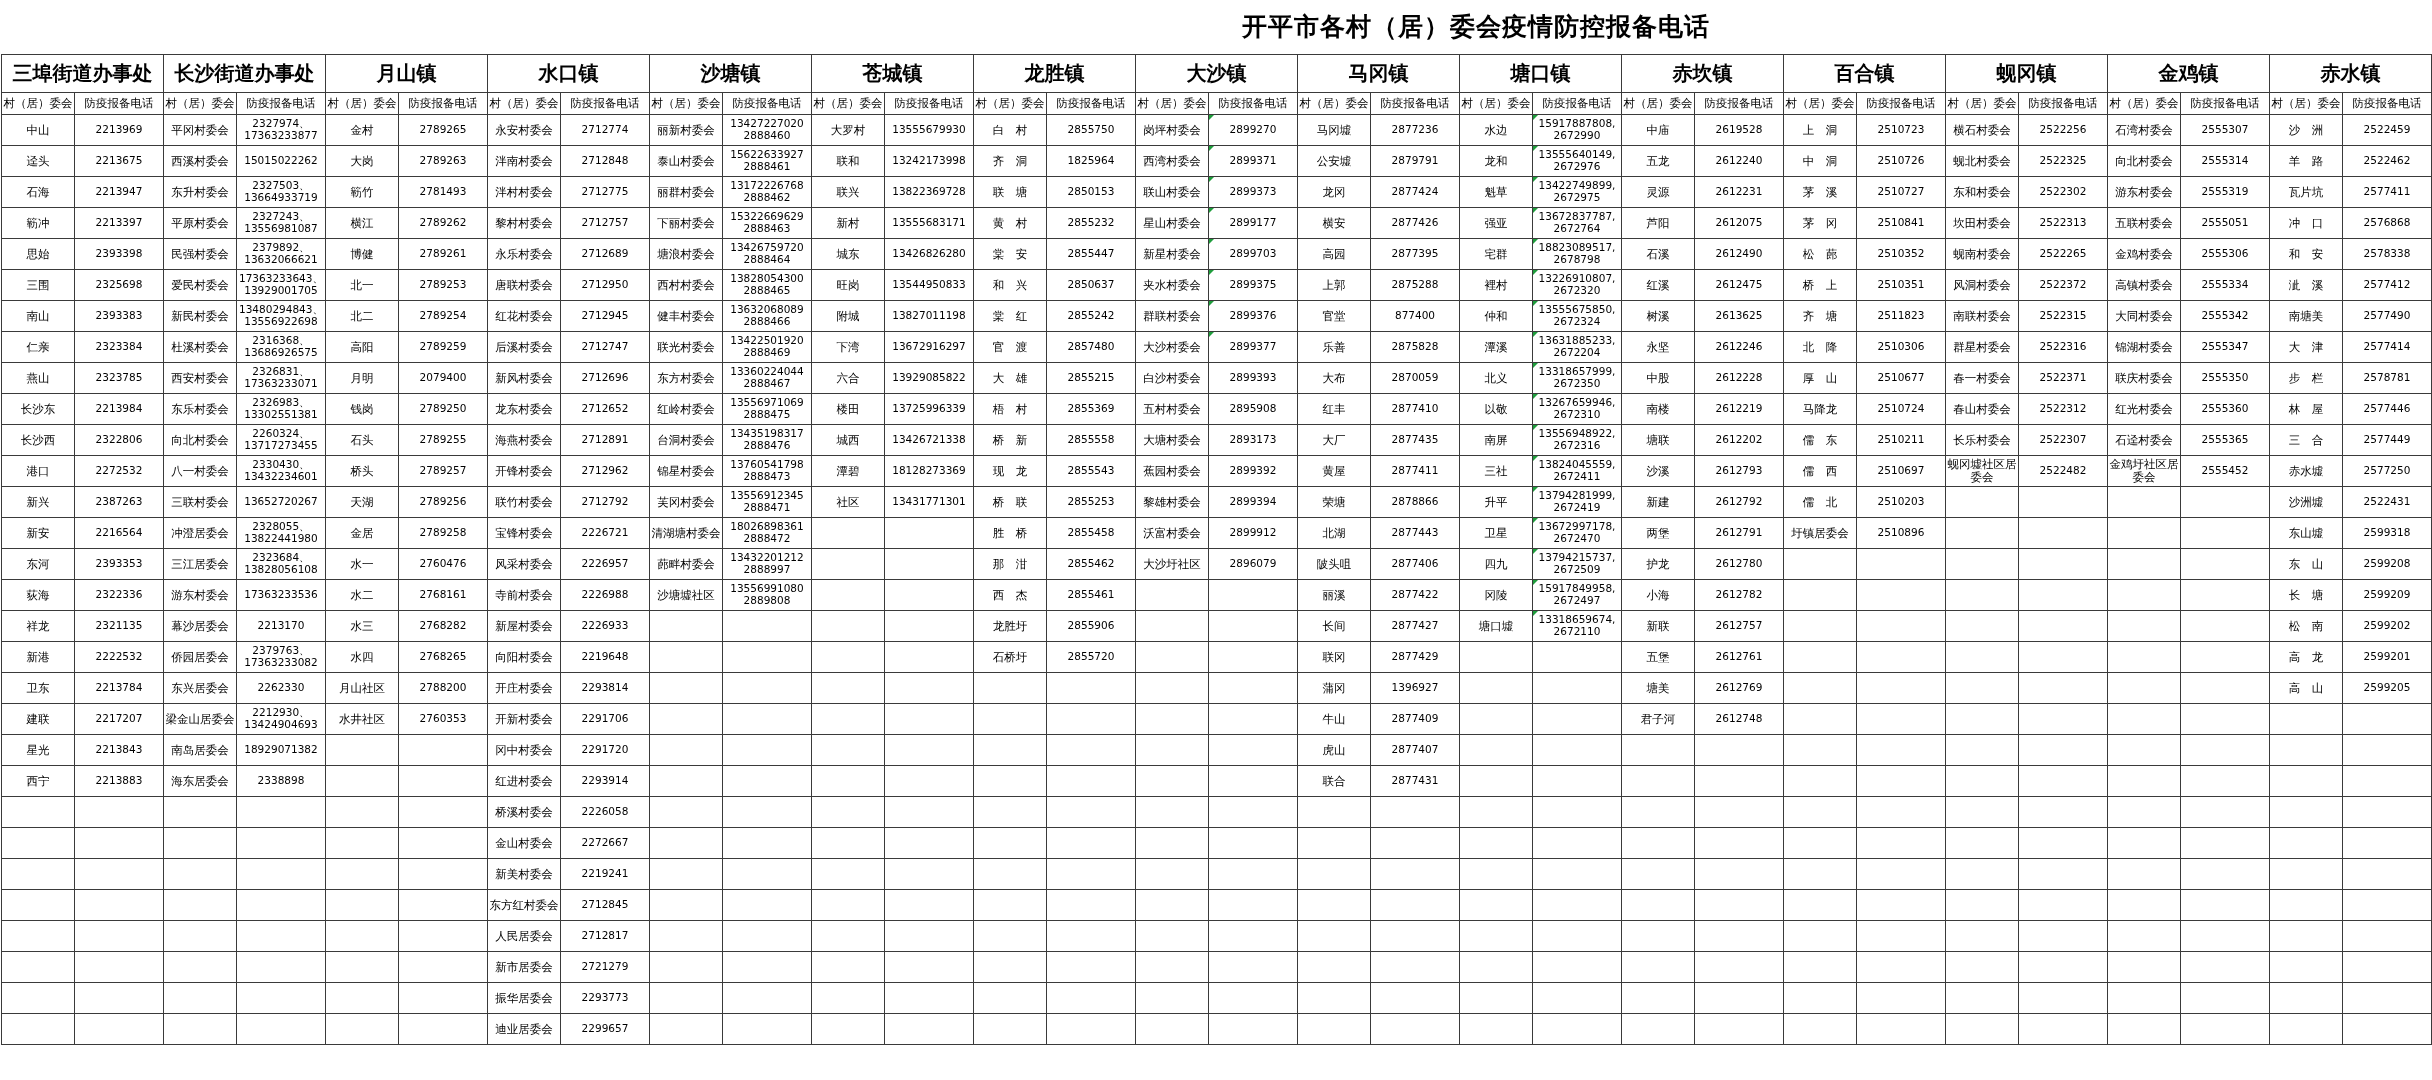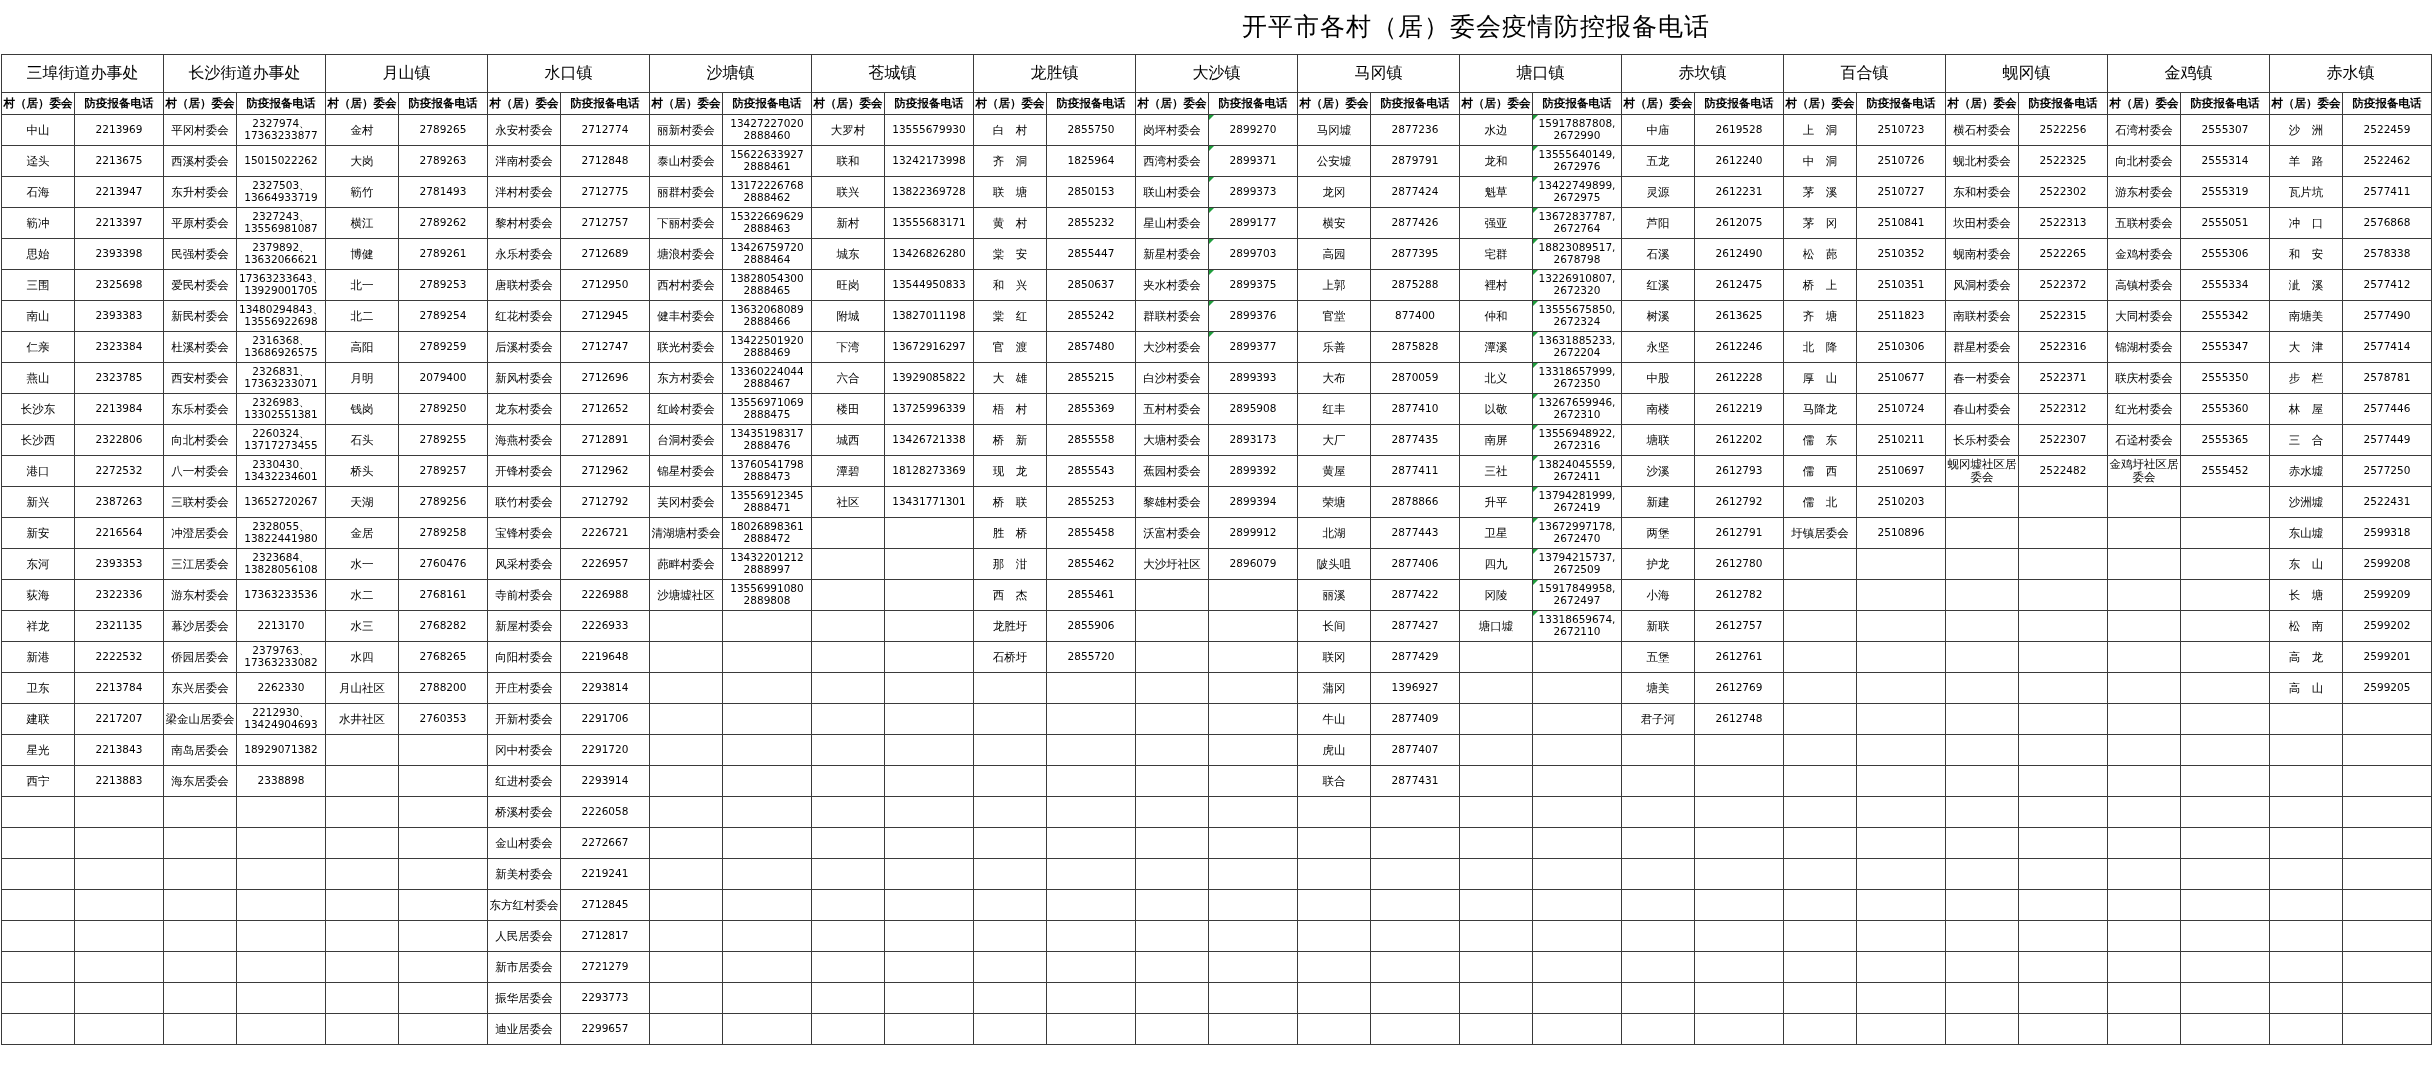--- a/index.html
+++ b/index.html
@@ -1,22 +1,22 @@
 <!DOCTYPE html>
 <html><head>
 <meta charset="utf-8">
 <style>
   html,body{margin:0;padding:0;background:#ffffff;}
   body{width:2432px;height:1080px;overflow:hidden;font-family:"DejaVu Serif","Liberation Serif",serif;color:#000;}
   .title-bar{height:54px;line-height:54px;text-align:center;padding-left:520px;box-sizing:border-box;
-             font-size:25px;font-weight:normal;letter-spacing:1px;}
+             font-size:25px;font-weight:bold;letter-spacing:1px;}
   table{border-collapse:collapse;table-layout:fixed;width:2430px;margin-left:1px;}
   th,td{border:1px solid #3a3a3a;padding:0 1px;text-align:center;vertical-align:middle;overflow:hidden;box-sizing:border-box;}
-  th.town{height:38px;font-size:16px;font-weight:normal;}
-  th.sub{height:22px;font-size:11.5px;font-weight:bold;}
+  th.town{height:38px;font-size:20px;font-weight:bold;}
+  th.sub{height:22px;font-size:11.5px;font-weight:normal;}
   td{height:31px;font-size:11.5px;line-height:1.12;}
   td.phone{font-size:10.5px;white-space:pre-line;font-family:"DejaVu Sans","Liberation Sans",sans-serif;position:relative;}
   td.name{position:relative;}
   td.marked::before{content:"";position:absolute;top:0;left:0;width:0;height:0;
                     border-top:5px solid #1f9d3c;border-right:5px solid transparent;}
   col.c-name{width:73px;}
   col.c-phone{width:89px;}
 </style>
 </head>
 <body>

